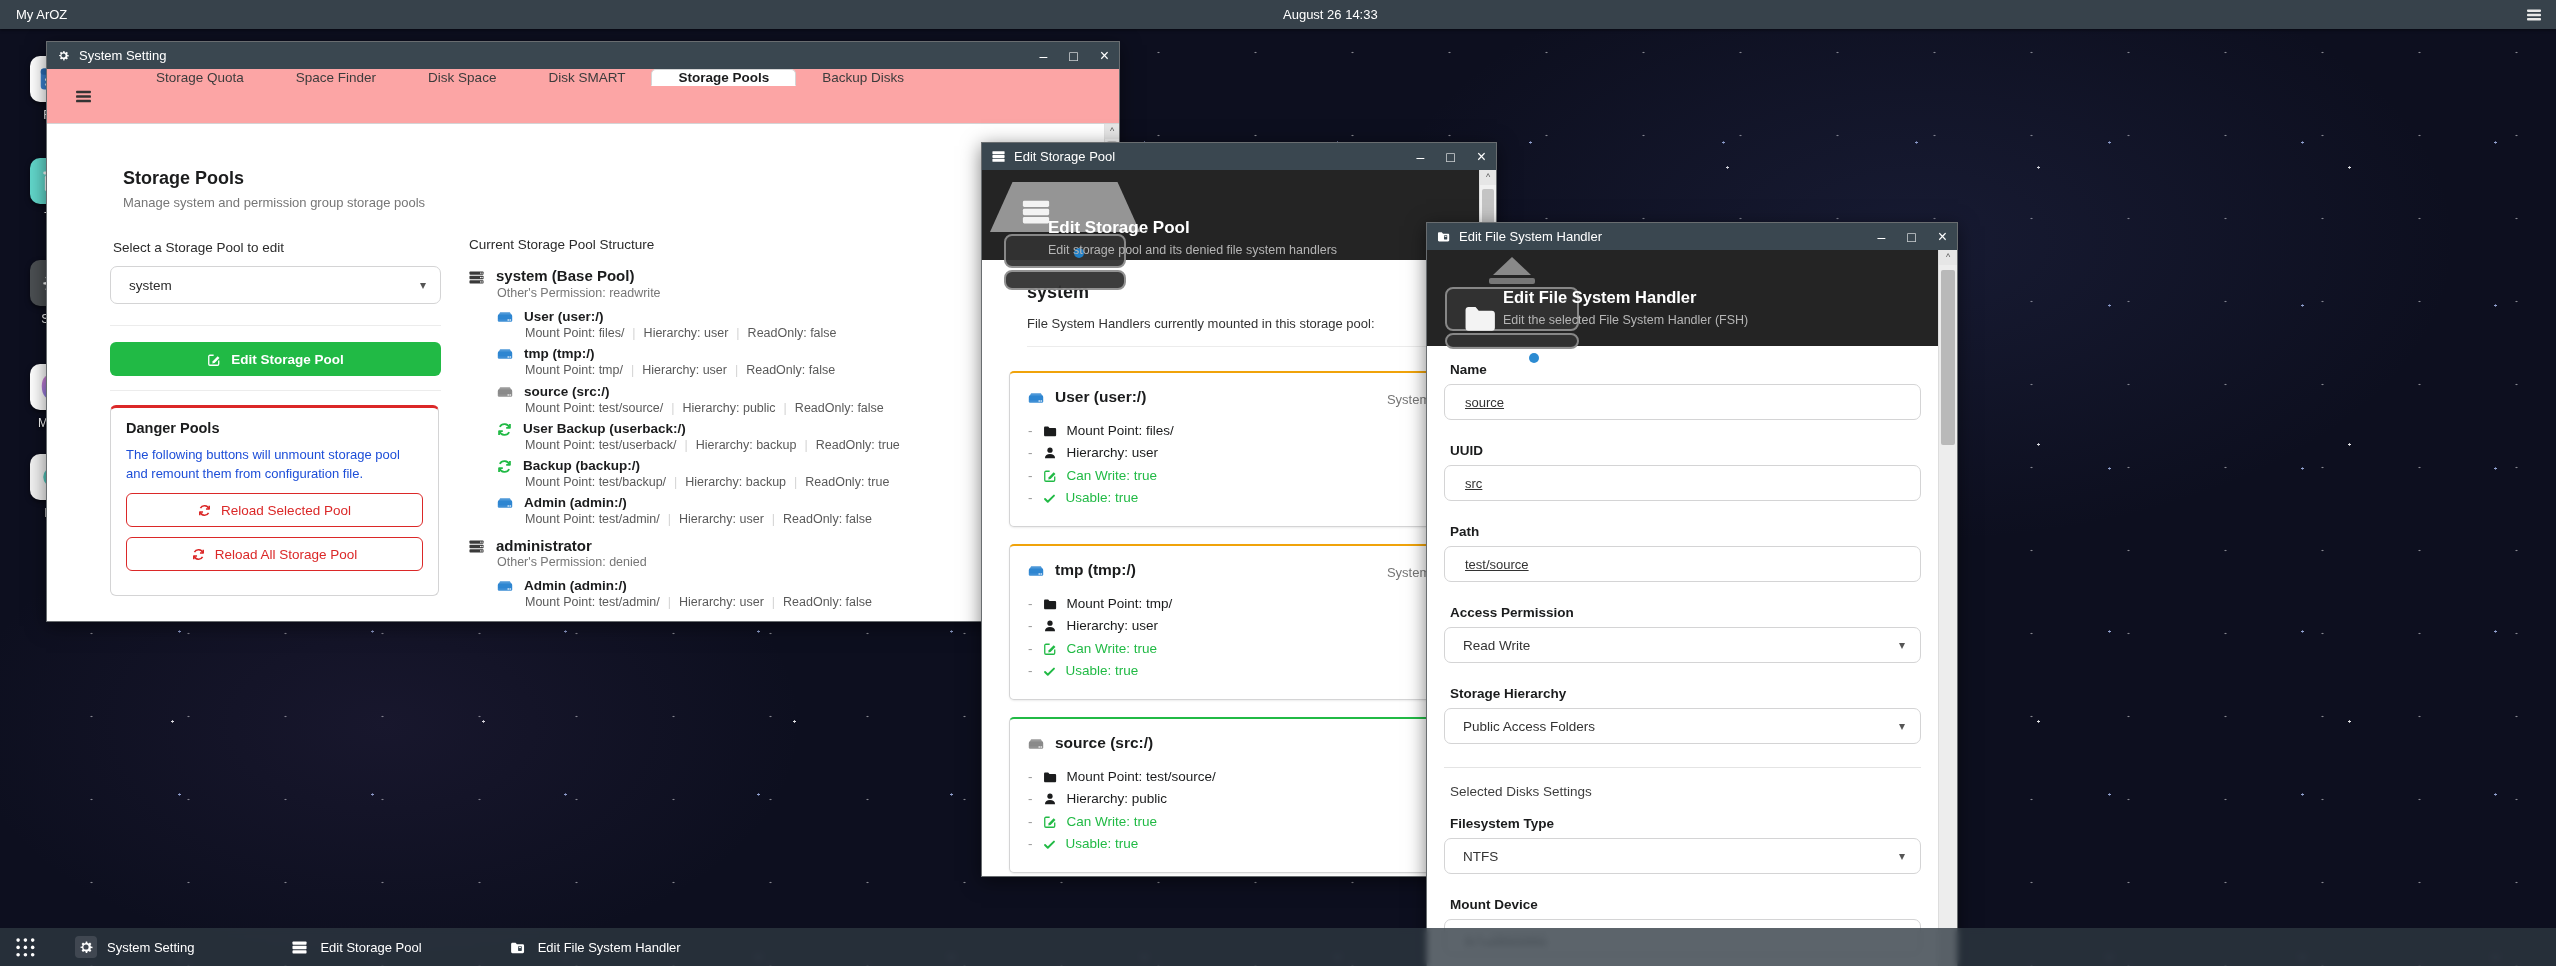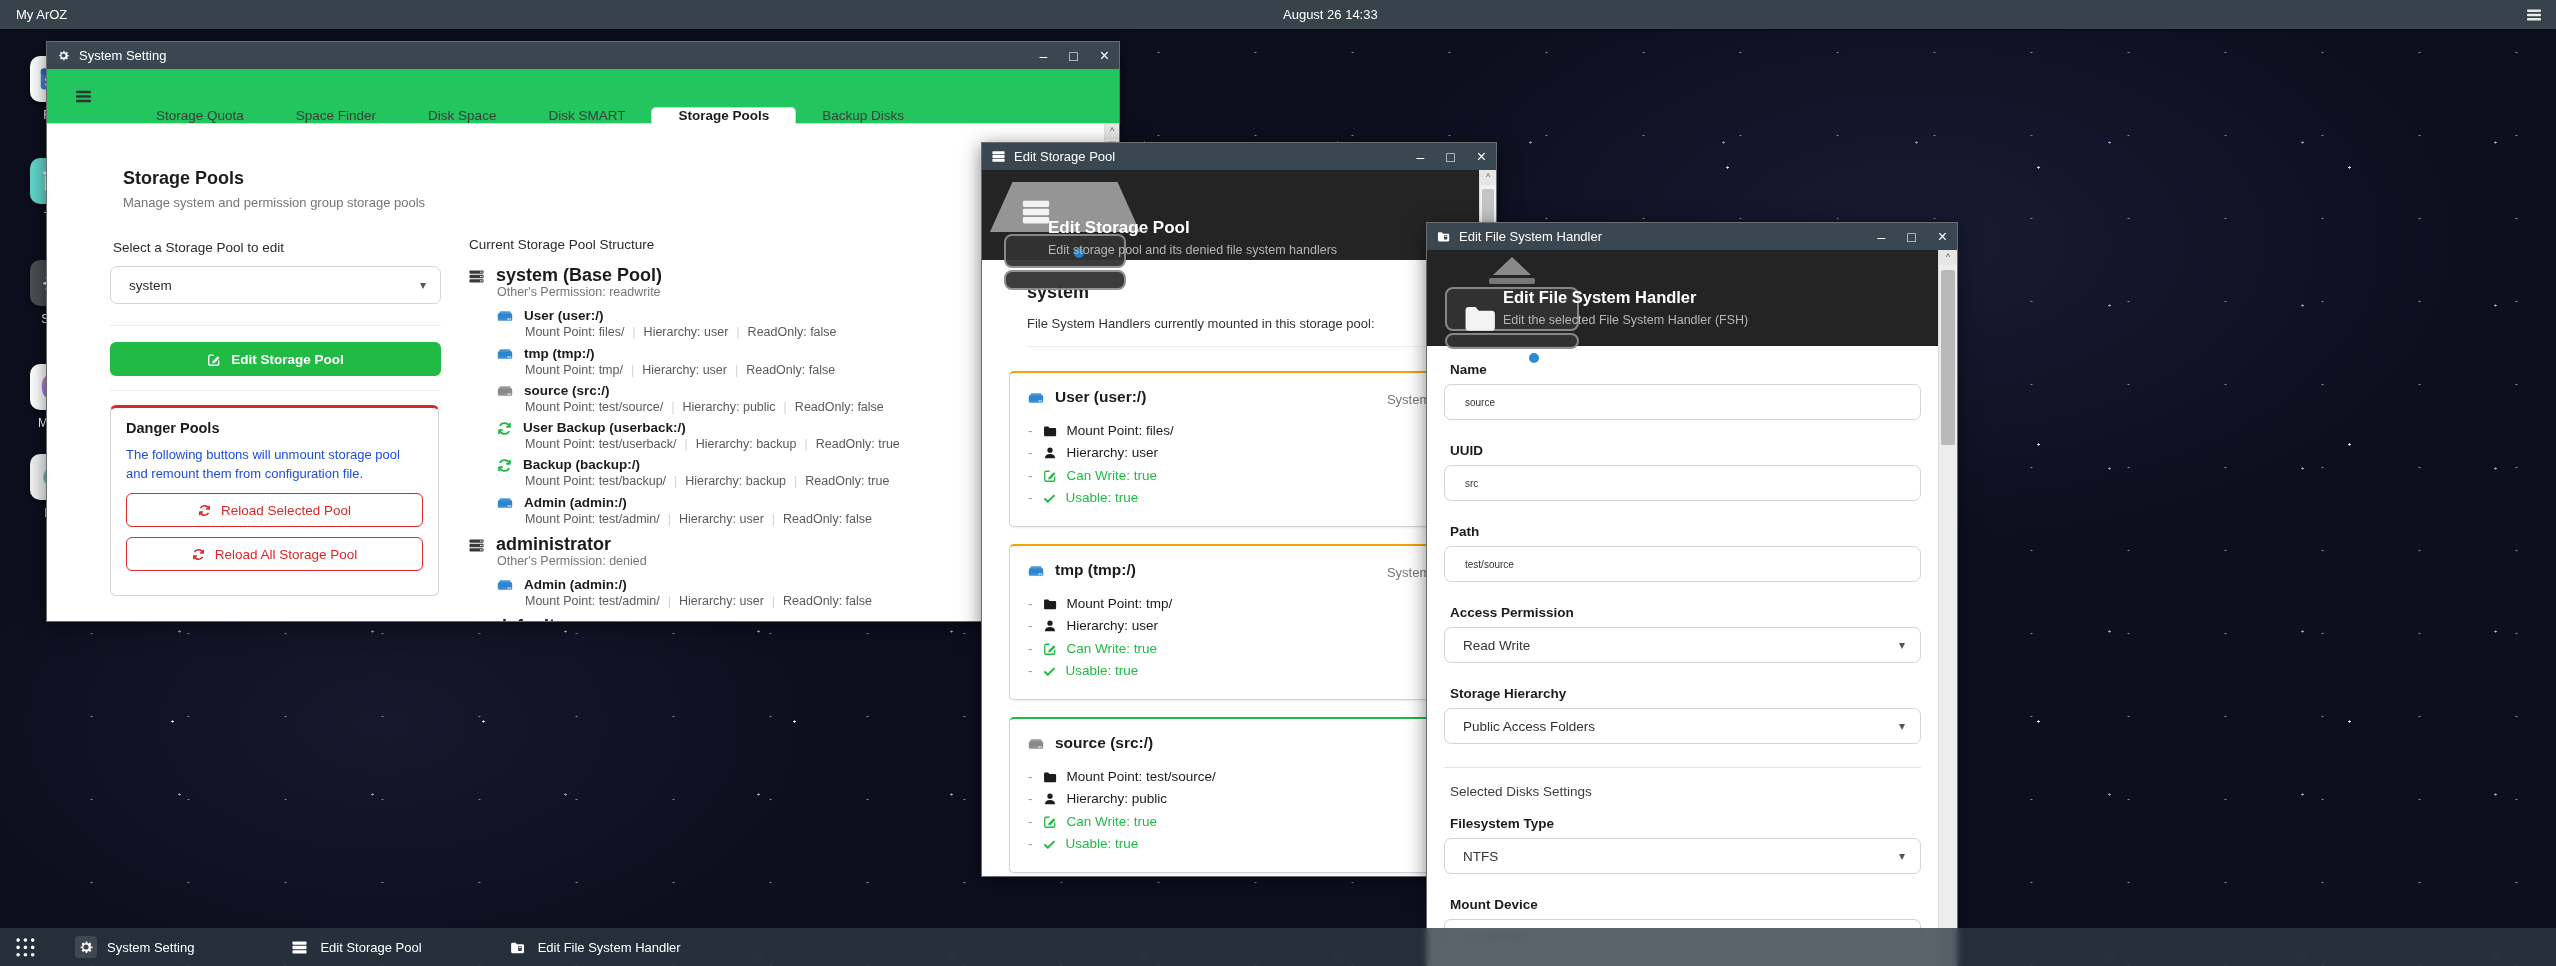--- a/index.html
+++ b/index.html
@@ -29,22 +29,22 @@
     box-shadow:0 4px 18px rgba(0,0,0,.5);}
   .titlebar{height:27px;background:#3a4750;color:#fff;display:flex;align-items:center;
     padding:0 10px;font-size:13px;gap:9px;}
   .titlebar .t-ico{display:flex;align-items:center;}
   .controls{margin-left:auto;display:flex;gap:22px;align-items:center;}
   .wbtn{background:none;border:none;color:#fff;font-size:14px;line-height:14px;padding:0;
     cursor:pointer;font-family:"Liberation Sans",sans-serif;}
   
   .win-ss{left:46px;top:41px;width:1072px;height:579px;z-index:10;}
   .ss-body{position:absolute;top:27px;left:0;right:0;bottom:0;background:#fff;overflow:hidden;}
-  .tabbar{height:54px;border-bottom:1px solid #d4d4d5;display:flex;align-items:flex-end;
-    padding-left:28px;background:#22c55e;}
+  .tabbar{height:54px;border-bottom:1px solid #d4d4d5;display:flex;align-items:flex-start;
+    padding-left:28px;background:#fca5a5;}
   .tab-burger{align-self:center;margin-right:38px;cursor:pointer;display:flex;}
   .tab{padding:0 26px;display:flex;align-items:center;font-size:13.5px;color:#3c3c3c;cursor:pointer;}
   .tab.active{font-weight:bold;color:#1b1c1d;border:1px solid #d4d4d5;border-bottom:1px solid #fff;
     margin-bottom:-1px;border-radius:5px 5px 0 0;background:#fff;}
   .ss-h2{position:absolute;left:76px;top:99px;font-size:18px;font-weight:bold;color:#1b1c1d;}
   .ss-sub{position:absolute;left:76px;top:126px;font-size:13px;color:#767676;}
   .ss-selLabel{position:absolute;left:66px;top:171px;font-size:13.5px;color:#2b2b2b;}
   .ss-select{position:absolute;left:63px;top:197px;width:331px;height:38px;border:1px solid #d4d4d5;
     border-radius:7px;display:flex;align-items:center;font-size:13.5px;color:#2b2b2b;
     padding-left:18px;box-sizing:border-box;cursor:pointer;background:#fff;}
@@ -57,21 +57,21 @@
   .danger{position:absolute;left:63px;top:336px;width:329px;height:191px;box-sizing:border-box;
     border:1px solid #d4d4d5;border-top:3px solid #db2828;border-radius:6px;padding:12px 15px;}
   .dz-title{font-size:14.5px;font-weight:bold;color:#1b1c1d;margin-bottom:9px;}
   .dz-body{font-size:13px;color:#1d4ed8;line-height:19px;margin-bottom:5px;}
   .dz-btn{width:100%;height:34px;border:1px solid #db2828;color:#db2828;background:#fff;
     border-radius:6px;font-size:13.5px;margin-top:10px;display:flex;align-items:center;
     justify-content:center;gap:10px;cursor:pointer;font-family:"Liberation Sans",sans-serif;}
   .ss-right{position:absolute;left:422px;top:168px;width:648px;}
   .struct-title{font-size:13.5px;color:#2b2b2b;margin-bottom:15px;}
   .pool{margin-bottom:9px;}
-  .pool-head{display:flex;align-items:center;gap:12px;font-size:18px;font-weight:bold;
+  .pool-head{display:flex;align-items:center;gap:12px;font-size:15px;font-weight:bold;
     color:#1b1c1d;line-height:17px;}
   .pool-sub{margin-left:28px;font-size:12.5px;color:#767676;line-height:16px;margin-bottom:7px;}
   .fsh-row{margin-left:28px;margin-bottom:4px;}
   .fsh-row .r1{display:flex;align-items:center;gap:11px;font-size:13.5px;font-weight:bold;
     color:#1b1c1d;line-height:17px;}
   .fsh-row .r2{margin-left:28px;font-size:12.5px;color:#5a5a5a;line-height:16px;}
   .pipe{color:#d4d4d4;margin:0 8px;}
   .ss-scroll{position:absolute;right:0;top:55px;bottom:0;width:14px;background:#f4f4f4;
     border-left:1px solid #e2e2e2;cursor:pointer;}
   .scroll-up{height:15px;text-align:center;font-size:9px;color:#555;background:#e6e6e6;
@@ -109,22 +109,22 @@
   .ci .dash{color:#999;}
   .ci.green{color:#21ba45;}
   .winscroll{position:absolute;right:0;top:27px;bottom:0;width:16px;background:#f1f1f1;
     border-left:1px solid #ddd;z-index:6;cursor:pointer;}
   
   .fsh-form{position:absolute;left:17px;top:123px;width:477px;padding-top:16px;z-index:1;}
   .f-label{font-size:13.5px;font-weight:bold;color:#1b1c1d;padding-left:6px;margin-bottom:7px;}
   .f-input{position:relative;width:100%;height:36px;border:1px solid #d4d4d5;border-radius:7px;
     box-sizing:border-box;display:flex;align-items:center;padding-left:18px;font-size:13.5px;
     color:#333;margin-bottom:23px;background:#fff;}
-  .f-input input{border:none;outline:none;font-size:10px;color:#333;width:90%;
-    font-family:"Liberation Sans",sans-serif;}
+  .f-input input{border:none;outline:none;font-size:13px;color:#333;width:90%;
+    font-family:"Liberation Sans",sans-serif;text-decoration:underline;}
   .f-input input::placeholder{color:#c4c4c4;}
   .f-input .caret{position:absolute;right:15px;color:#555;font-size:12px;}
   .f-divider{border-top:1px solid #e4e4e4;margin:0 0 16px 0;}
   .f-section{font-size:13.5px;color:#3d3d3d;padding-left:6px;margin-bottom:17px;}
   
   .taskbar{position:absolute;left:0;right:0;bottom:0;height:38px;background:rgba(46,56,65,.78);
     backdrop-filter:blur(3px);display:flex;align-items:center;z-index:100;color:#fff;}
   .tk-grid{margin-left:16px;cursor:pointer;display:flex;}
   .tb-app{display:flex;align-items:center;gap:10px;font-size:13px;cursor:pointer;}
   .tb-app .ico-wrap{display:flex;padding:3px;border-radius:4px;}

